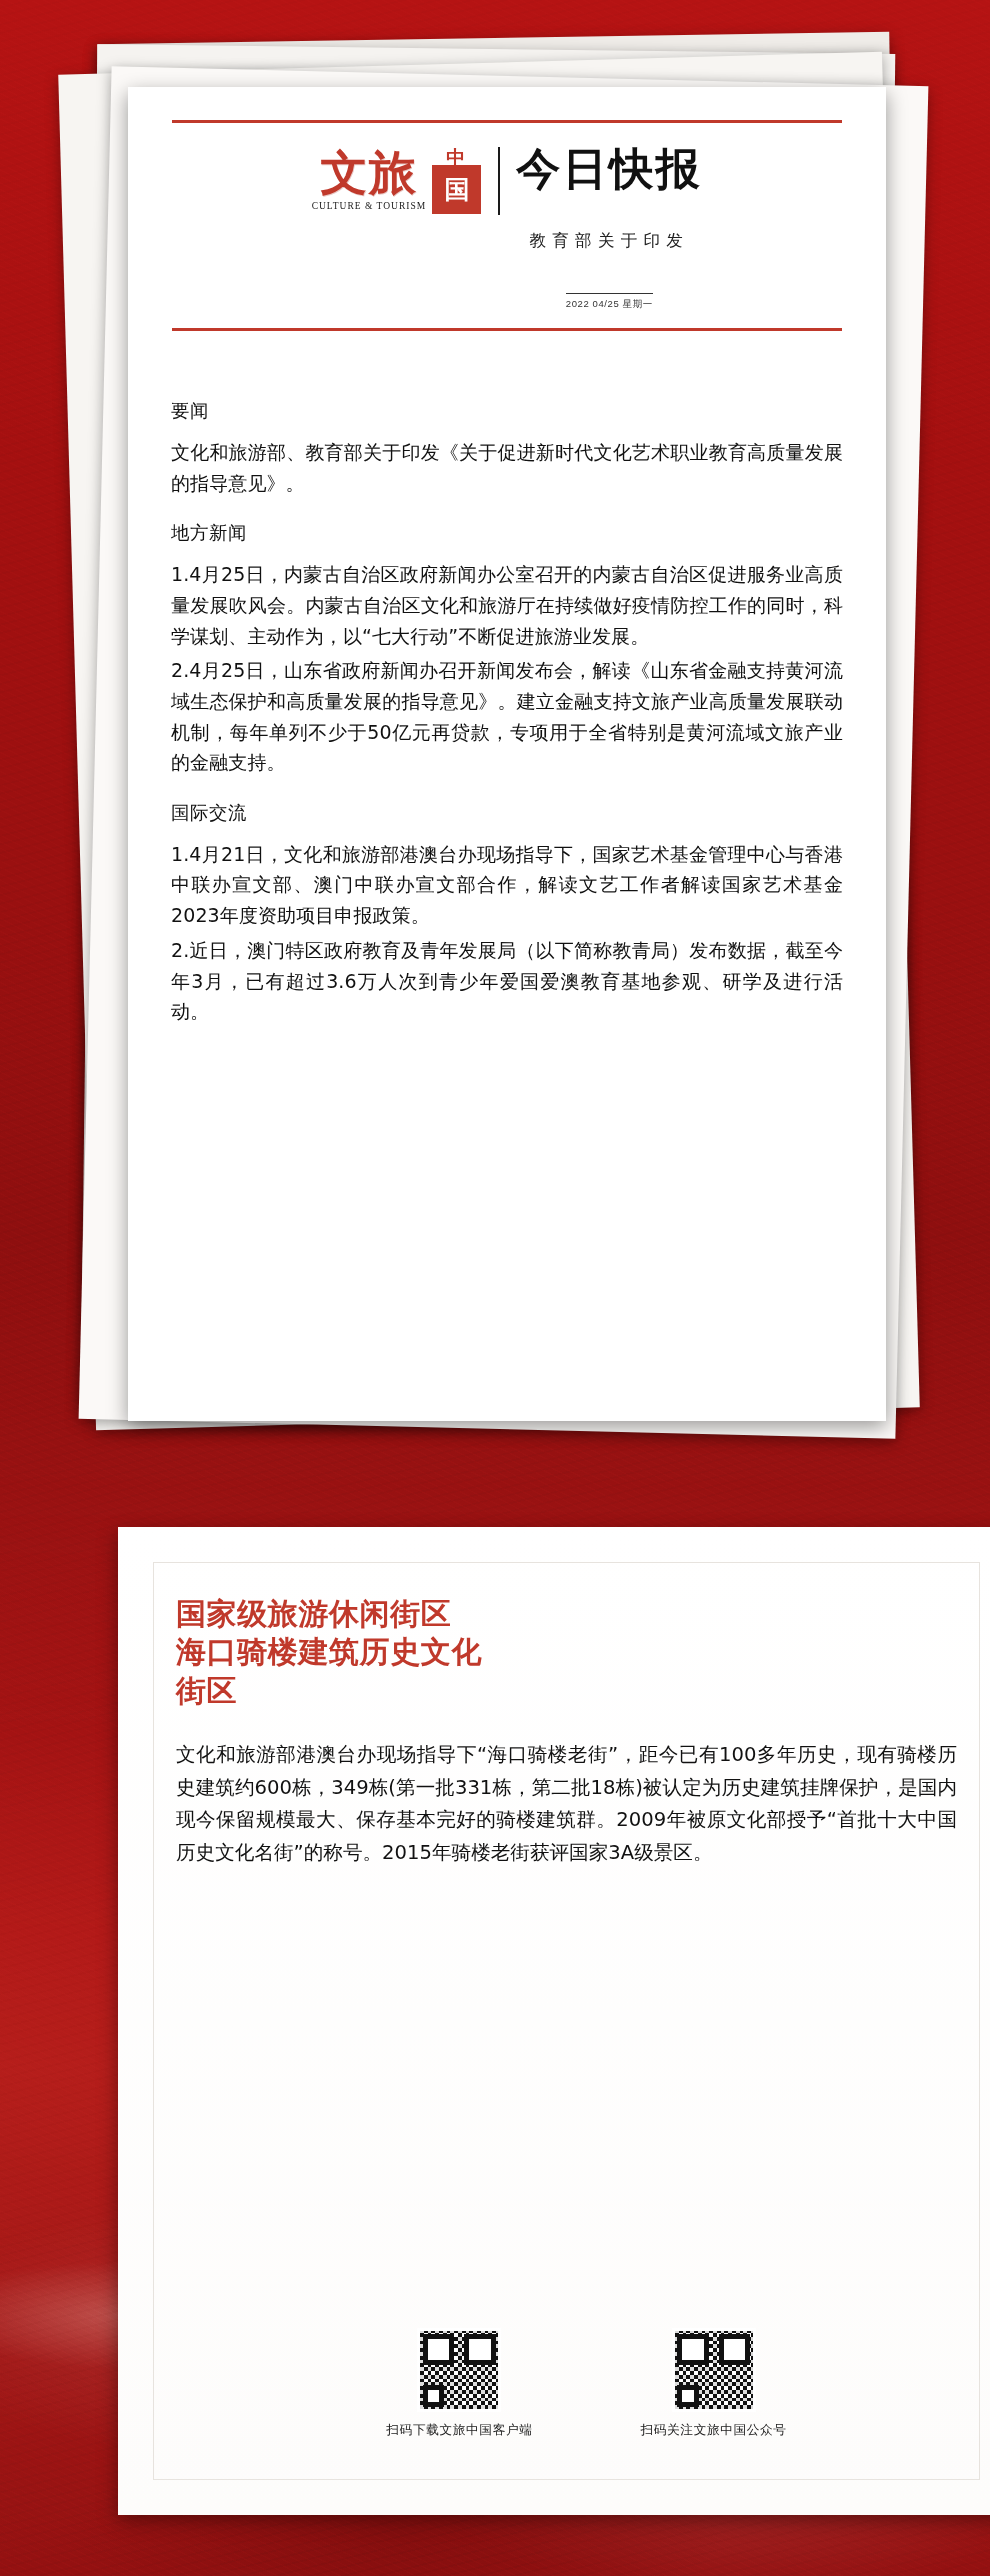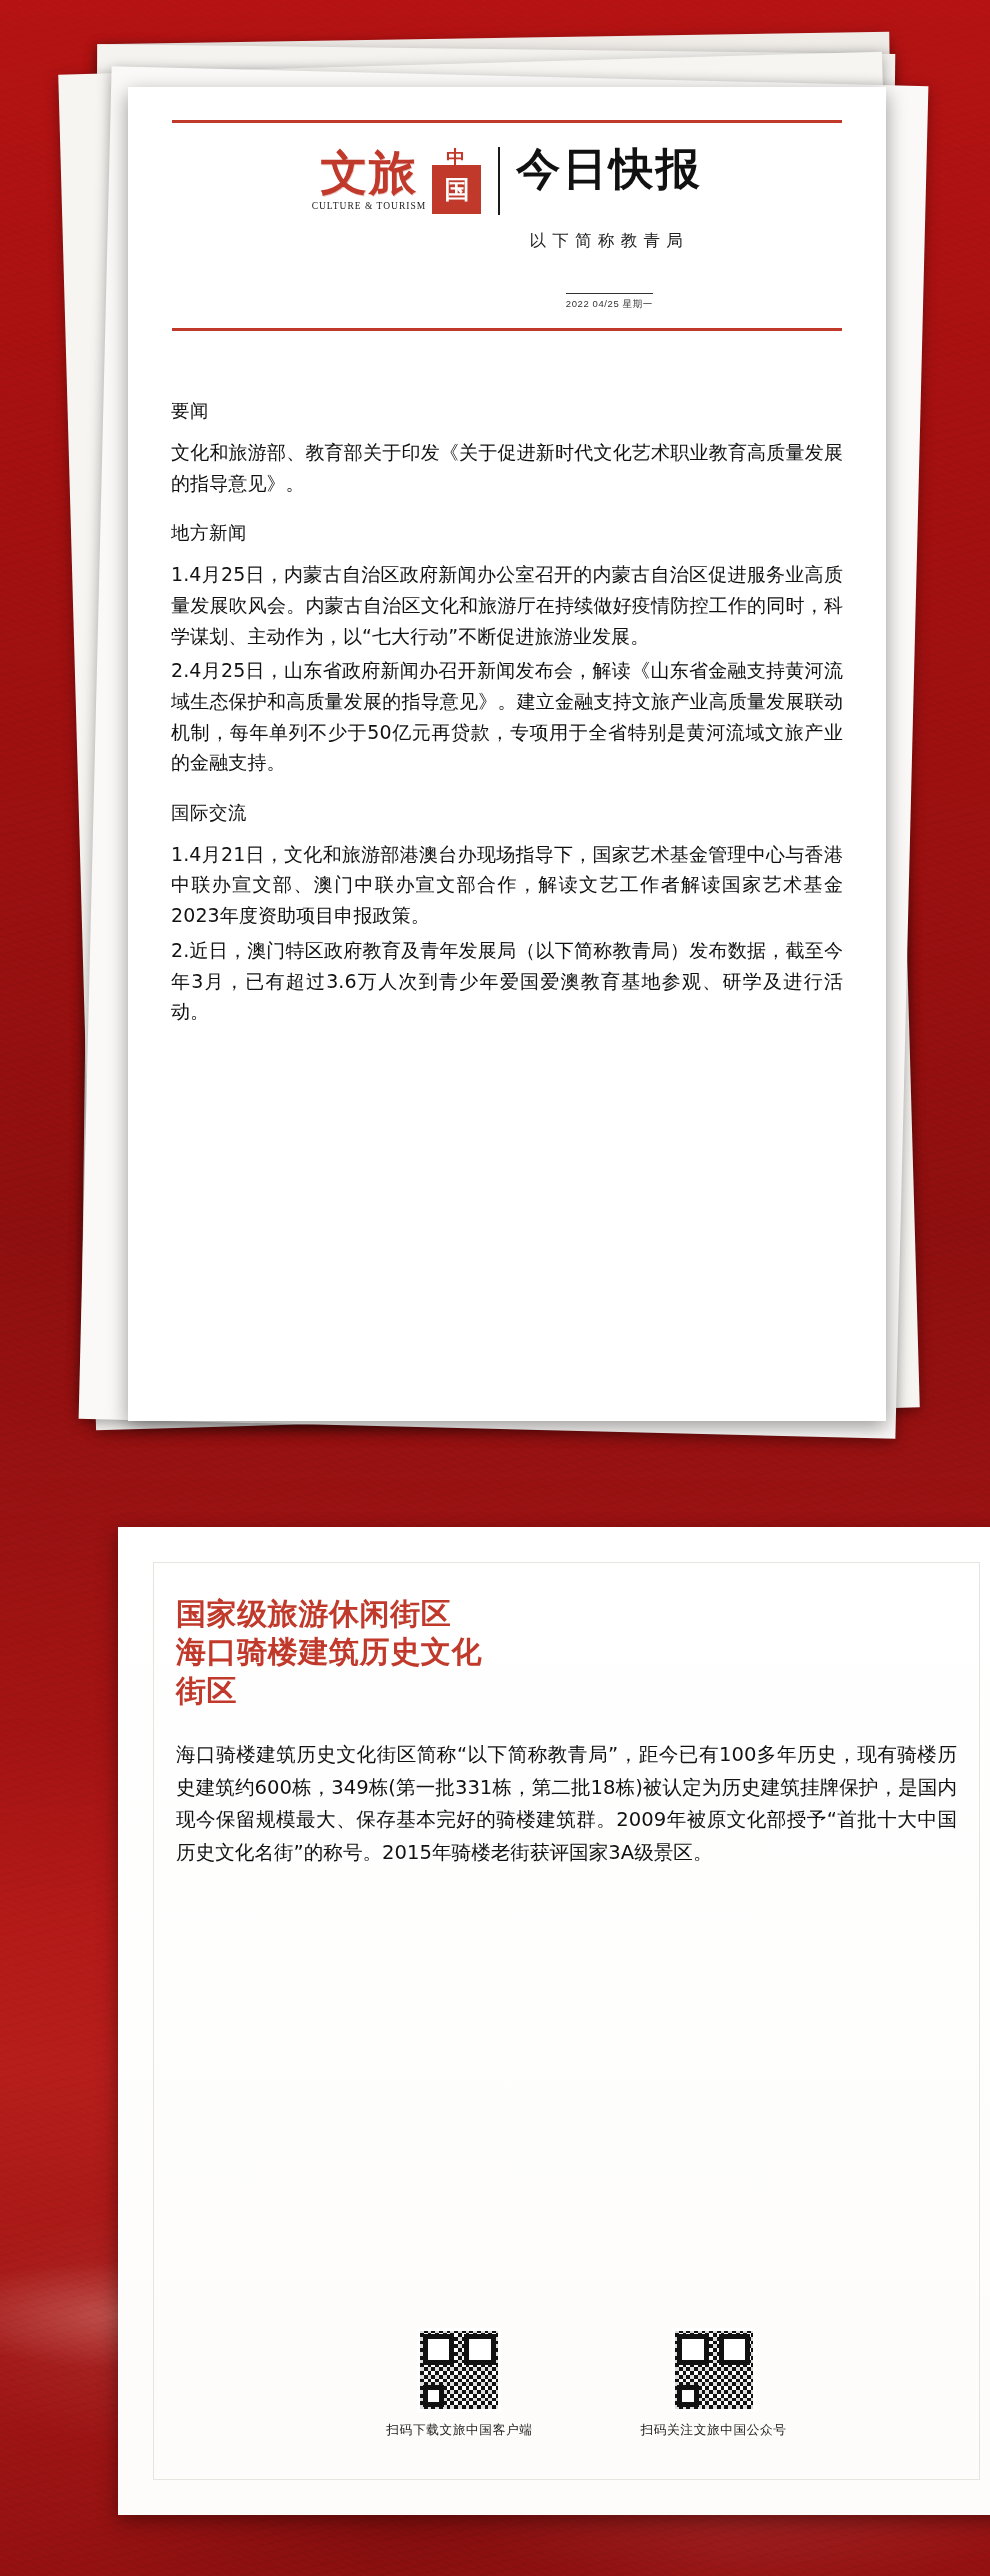--- a/index.html
+++ b/index.html
@@ -202,21 +202,21 @@
         <div class="logo-stamp-wrap">
           <div class="logo-stamp-top">中</div>
           <div class="logo-stamp">国</div>
         </div>
       </div>
 
       <div class="divider-v"></div>
 
       <div class="title-block">
         <div class="title-main">今日快报</div>
-        <div class="title-sub">以下简称教青局</div>
+        <div class="title-sub">教育部关于印发</div>
         <div class="title-date">2022 04/25 星期一</div>
       </div>
     </div>
 
     <div class="rule-bottom"></div>
   </div>
 
   <div class="article">
 
     <div class="sec-head">要闻</div>
@@ -234,21 +234,21 @@
 
 <div class="bottom-card">
   <div class="bc-frame"></div>
 
   <div class="bc-inner">
     <div class="bc-title">
       <div>国家级旅游休闲街区</div>
       <div>海口骑楼建筑历史文化</div>
       <div>街区</div>
     </div>
-    <p class="bc-body">海口骑楼建筑历史文化街区简称“以下简称教青局”，距今已有100多年历史，现有骑楼历史建筑约600栋，349栋(第一批331栋，第二批18栋)被认定为历史建筑挂牌保护，是国内现今保留规模最大、保存基本完好的骑楼建筑群。2009年被原文化部授予“首批十大中国历史文化名街”的称号。2015年骑楼老街获评国家3A级景区。</p>
+    <p class="bc-body">文化和旅游部港澳台办现场指导下“海口骑楼老街”，距今已有100多年历史，现有骑楼历史建筑约600栋，349栋(第一批331栋，第二批18栋)被认定为历史建筑挂牌保护，是国内现今保留规模最大、保存基本完好的骑楼建筑群。2009年被原文化部授予“首批十大中国历史文化名街”的称号。2015年骑楼老街获评国家3A级景区。</p>
   </div>
 
   <div class="qr-row">
     <div class="qr-item">
       <div class="qr-code">
           <span class="qr-eye3"></span>
         </div>
       <div class="qr-label">扫码下载文旅中国客户端</div>
     </div>
     <div class="qr-item">

